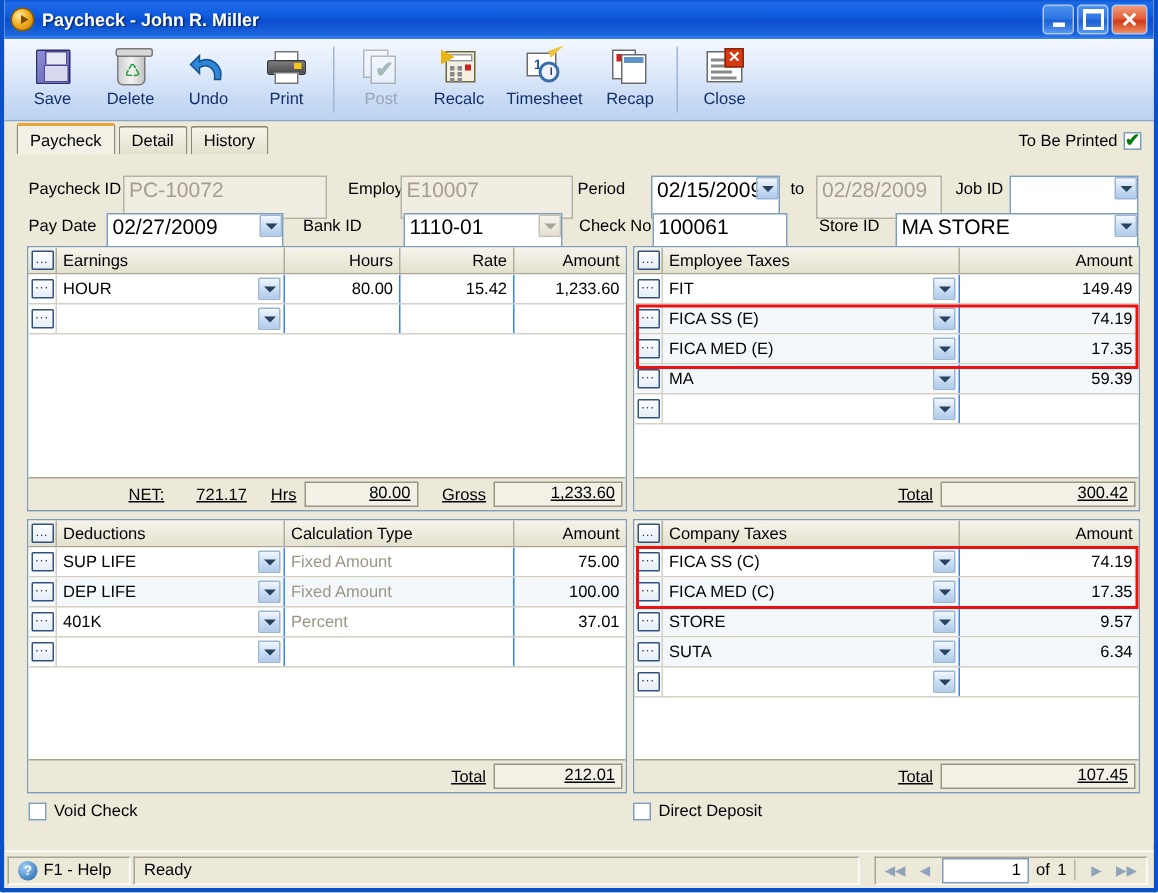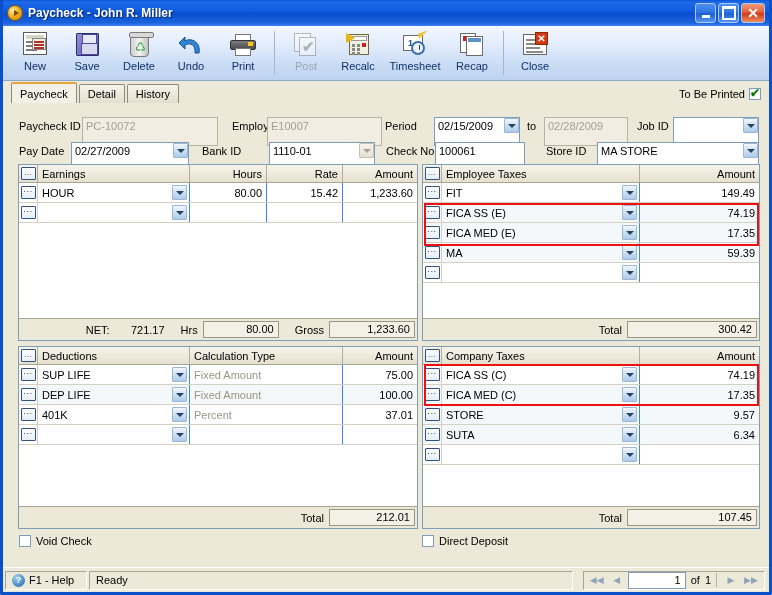--- a/index.html
+++ b/index.html
@@ -209,21 +209,21 @@
   .client {
     position: absolute; left: 0; right: 0; top: 103px; bottom: 28px;
     background: #ece9d8;
   }
   .formarea { position: absolute; left: 0; right: 0; top: 0; height: 55px; }
 
   .fld-label { position: absolute; font-size: 11px; color: #000; white-space: nowrap; }
   .inp {
     position: absolute; height: 29px;
     border: 1px solid #7f9db9; background: #fff;
-    font-size: 11px; color: #000;
+    font-size: 14px; color: #000;
     padding: 0 3px; line-height: 17px;
     white-space: nowrap; overflow: hidden;
   }
   .inp.ro { background: #f1ede2; color: #a49e8e; border-color: #b6b2a4; }
   .inp.combo { padding-right: 18px; }
   .arw {
     position: absolute; right: 1px; top: 1px; width: 15px; height: 15px;
     background: linear-gradient(to bottom,#f2f7fd,#cddff3 50%,#aecbec);
     border: 1px solid #9cb6d4; border-radius: 1px;
     display: flex; align-items: center; justify-content: center;
@@ -292,21 +292,21 @@
   .cell-arw::after {
     content: ""; width: 0; height: 0;
     border-left: 4px solid transparent; border-right: 4px solid transparent;
     border-top: 4px solid #27435f;
   }
   .grid-body { position: absolute; left: 0; right: 0; top: 18px; bottom: 22px; overflow: hidden; background:#fff; }
   .grid-foot {
     position: absolute; left: 0; right: 0; bottom: 0; height: 22px;
     background: #ece9d8; border-top: 1px solid #a9a595;
     display: flex; align-items: center; justify-content: flex-end;
-    font-size: 11px; padding-right: 2px;
+    font-size: 11px; padding-right: 2px; text-decoration: underline;
   }
   .foot-lbl { margin-right: 5px; }
   .foot-val {
     height: 17px; min-width: 85px; border: 1px solid #9a9686;
     background: #f3f0e6; text-align: right; padding: 0 4px;
     line-height: 15px; font-size: 11px;
   }
 
   .highlight {
     position: absolute; border: 2px solid #ee1111;
@@ -366,36 +366,20 @@
       <div class="tbtn min"></div>
       <div class="tbtn max"></div>
       <div class="tbtn close">
           <span class="x">✕</span>
         </div>
     </div>
   </div>
 
   <div class="toolbar">
 
-    <div class="tool">
-      <div class="ico">
-        <div class="ic-doc">
-          <div class="band"></div>
-          <div class="l" style="top:8px;width:8px"></div>
-          <div class="l" style="top:12px;width:14px"></div>
-          <div class="l" style="top:16px;width:11px"></div>
-          <div class="ic-new-overlay">
-              <i style="top:2px"></i>
-              <i style="top:5px"></i>
-              <i style="top:8px"></i>
-            </div>
-        </div>
-      </div>
-      <div class="lbl">New</div>
-    </div>
 
     <div class="tool">
       <div class="ico">
           <div class="ic-floppy"></div>
         </div>
       <div class="lbl">Save</div>
     </div>
 
 
     <div class="tool">

